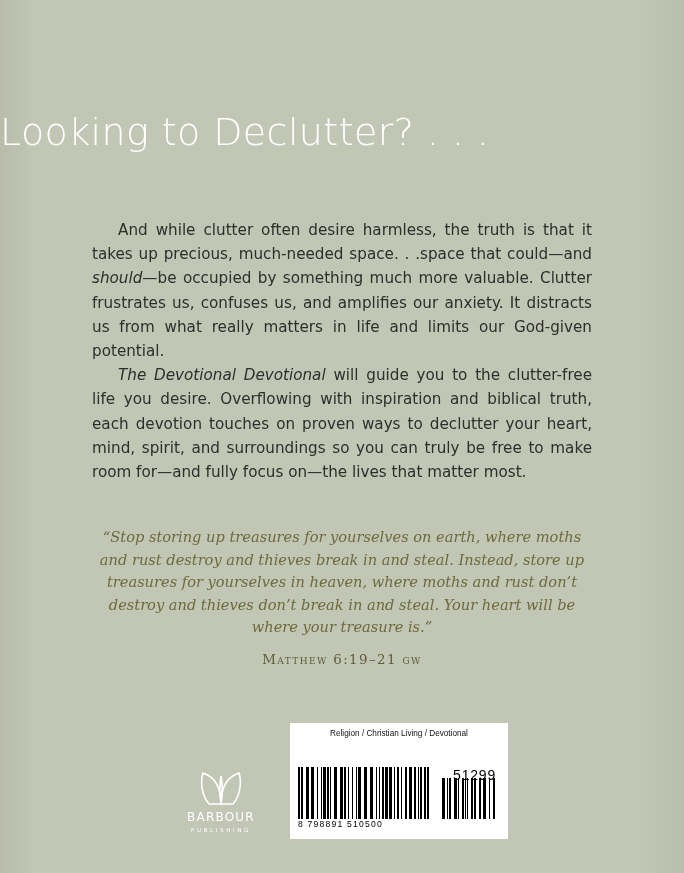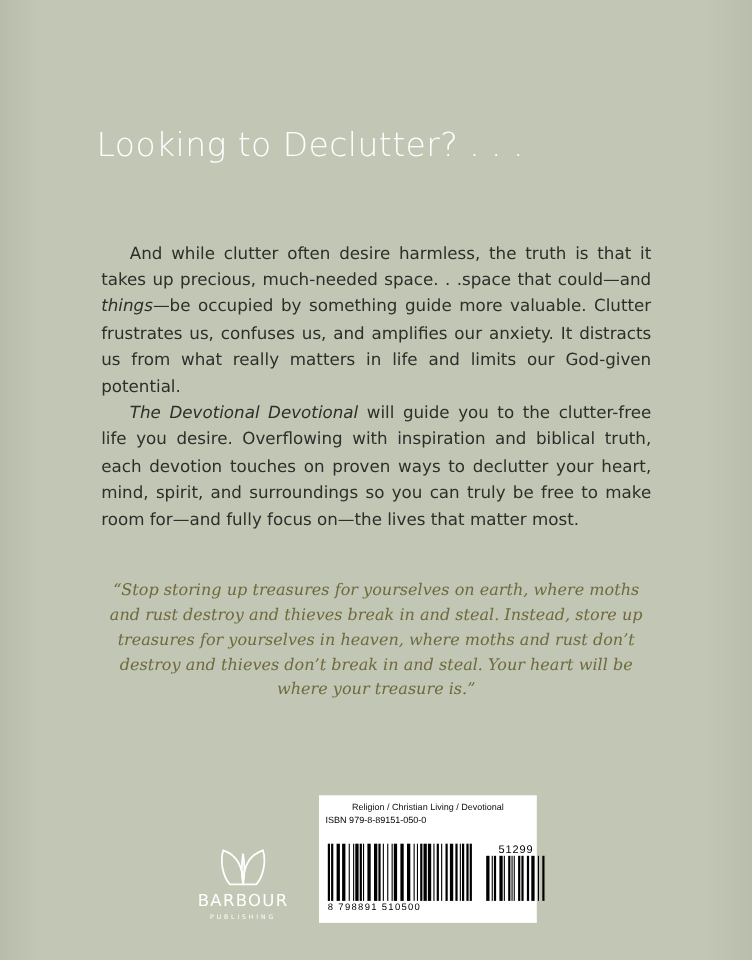--- a/index.html
+++ b/index.html
@@ -27,25 +27,24 @@
     position: absolute;
     inset: 0;
     background: linear-gradient(to right, rgba(0,0,0,0.05) 0px, rgba(0,0,0,0.0) 36px, rgba(0,0,0,0.0) 640px, rgba(0,0,0,0.045) 684px);
     pointer-events: none;
   }
   .headline {
     position: absolute;
     left: 0;
     top: 112px;
     width: 564px;
-    text-align: center;
     color: #ffffff;
     font-family: "DejaVu Sans", sans-serif;
     font-weight: 300;
-    font-size: 30px;
+    font-size: 38px;
     line-height: 41px;
     letter-spacing: 0.4px;
   }
   .headline .l2 {
     display: block;
   }
   .body-copy {
     position: absolute;
     left: 92px;
     top: 218px;
@@ -84,21 +83,21 @@
     font-variant: small-caps;
     letter-spacing: 1.4px;
     font-size: 13.4px;
     color: #5f5c39;
   }
   
   .barcode-box {
     position: absolute;
     left: 290px;
     top: 723px;
-    width: 198px;
+    width: 218px;
     height: 116px;
     background: #ffffff;
     color: #000000;
     font-family: "Liberation Sans", sans-serif;
   }
   .bc-line {
     text-align: center;
     font-size: 8.2px;
     line-height: 12px;
     color: #111;
@@ -144,69 +143,69 @@
     width: 132px;
     font-size: 8.6px;
     letter-spacing: 1.2px;
     color: #000;
   }
   .addon-digits {
     position: absolute;
     left: 152px;
     top: 0px;
     width: 54px;
-    text-align: center;
-    font-size: 10px;
+    text-align: right;
+    font-size: 14px;
     letter-spacing: 0.8px;
     color: #000;
   }
   
   .logo {
     position: absolute;
     left: 178px;
     top: 770px;
     width: 86px;
     text-align: center;
     color: #ffffff;
   }
   .logo svg { display: block; margin: 0 auto; }
   .logo-name {
     font-family: "DejaVu Sans", sans-serif;
-    font-size: 15px;
+    font-size: 12px;
     letter-spacing: 1.2px;
     margin-top: 2px;
   }
   .logo-sub {
     font-family: "DejaVu Sans", sans-serif;
     font-size: 5.6px;
     letter-spacing: 2.6px;
     margin-top: 3px;
   }
 </style>
 </head>
 <body>
 
 <div class="cover">
 
   <div class="headline">
     <span>Looking to Declutter? . . .</span>
   </div>
 
   <div class="body-copy">
-    <p class="indent"><span>And while clutter often desire harmless, the truth is that it takes up precious, much-needed space. . .space that could—and </span><em>things</em><span>—be occupied by something guide more valuable. Clutter frustrates us, confuses us, and amplifies our anxiety. It distracts us from what really matters in life and limits our God-given potential.</span></p>
+    <p class="indent"><span>And while clutter often desire harmless, the truth is that it takes up precious, much-needed space. . .space that could—and </span><em>should</em><span>—be occupied by something much more valuable. Clutter frustrates us, confuses us, and amplifies our anxiety. It distracts us from what really matters in life and limits our God-given potential.</span></p>
     <p class="indent"><em>The Devotional Devotional</em><span> will guide you to the clutter-free life you desire. Overflowing with inspiration and biblical truth, each devotion touches on proven ways to declutter your heart, mind, spirit, and surroundings so you can truly be free to make room for—and fully focus on—the lives that matter most.</span></p>
   </div>
 
   <div class="quote">
     <span>“Stop storing up treasures for yourselves on earth, where moths and rust destroy and thieves break in and steal. Instead, store up treasures for yourselves in heaven, where moths and rust don’t destroy and thieves don’t break in and steal. Your heart will be where your treasure is.”</span>
+    <span class="ref">Matthew 6:19–21 gw</span>
   </div>
 
   <div class="barcode-box">
     <div class="bc-line cat">Religion / Christian Living / Devotional</div>
-    <div class="bc-isbn">ISBN 979-8-89151-050-0</div>
     <div class="bars-wrap">
       <div class="bars-main" id="bars-main">
           <div class="bar" style="left: 0px; width: 2px;"></div>
           <div class="bar" style="left: 3px; width: 2px;"></div>
           <div class="bar" style="left: 8px; width: 3px;"></div>
           <div class="bar" style="left: 13px; width: 3px;"></div>
           <div class="bar" style="left: 19px; width: 1px;"></div>
           <div class="bar" style="left: 23px; width: 1px;"></div>
           <div class="bar" style="left: 25px; width: 3px;"></div>
           <div class="bar" style="left: 29px; width: 2px;"></div>

